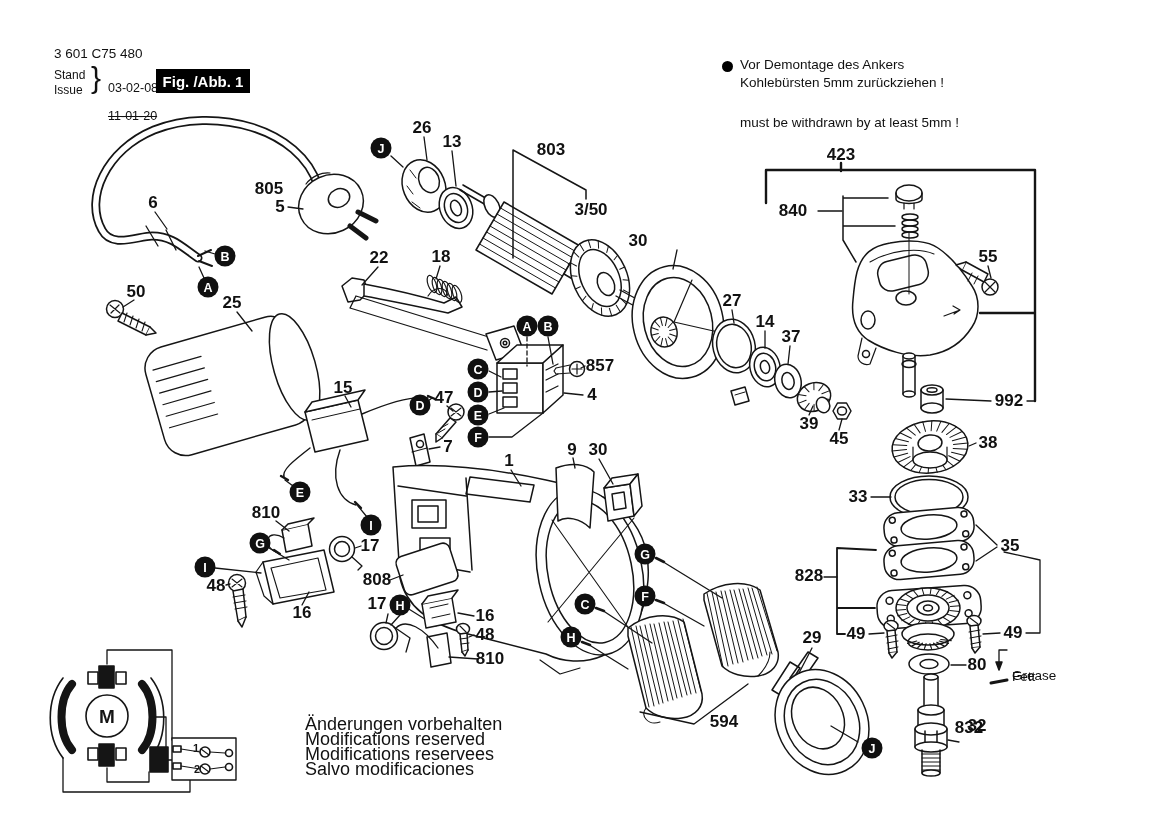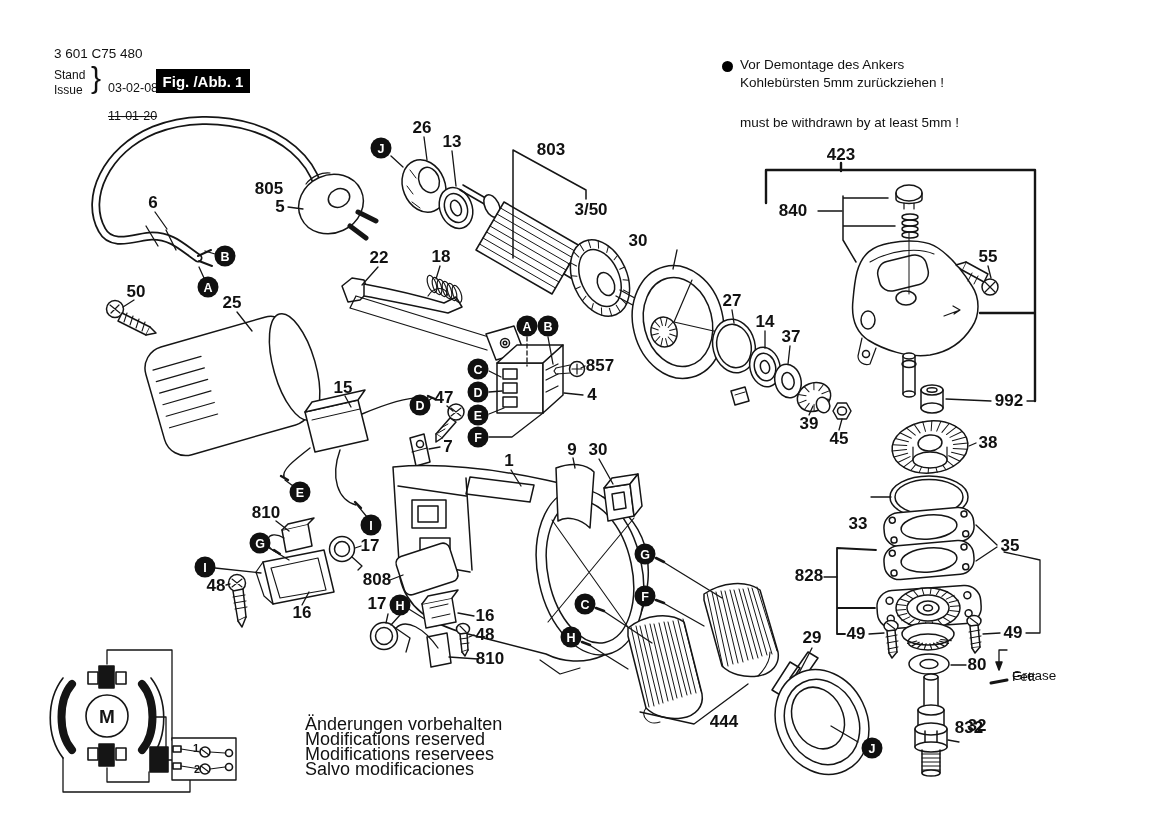--- a/index.html
+++ b/index.html
@@ -595,30 +595,30 @@
       <div class="part-label" style="left: 732px; top: 301px;">27</div>
       <div class="part-label" style="left: 765px; top: 322px;">14</div>
       <div class="part-label" style="left: 791px; top: 337px;">37</div>
       <div class="part-label" style="left: 809px; top: 424px;">39</div>
       <div class="part-label" style="left: 839px; top: 439px;">45</div>
       <div class="part-label" style="left: 841px; top: 155px;">423</div>
       <div class="part-label" style="left: 793px; top: 211px;">840</div>
       <div class="part-label" style="left: 988px; top: 257px;">55</div>
       <div class="part-label" style="left: 1009px; top: 401px;">992</div>
       <div class="part-label" style="left: 988px; top: 443px;">38</div>
-      <div class="part-label" style="left: 858px; top: 524px;">33</div>
+      <div class="part-label" style="left: 858px; top: 497px;">33</div>
       <div class="part-label" style="left: 1010px; top: 546px;">35</div>
       <div class="part-label" style="left: 809px; top: 576px;">828</div>
       <div class="part-label" style="left: 856px; top: 634px;">49</div>
       <div class="part-label" style="left: 1013px; top: 633px;">49</div>
       <div class="part-label" style="left: 977px; top: 665px;">80</div>
       <div class="part-label" style="left: 969px; top: 728px;">832</div>
       <div class="part-label" style="left: 977px; top: 726px;">32</div>
       <div class="part-label" style="left: 812px; top: 638px;">29</div>
-      <div class="part-label" style="left: 724px; top: 722px;">444</div>
+      <div class="part-label" style="left: 724px; top: 722px;">594</div>
       <div class="part-label" style="left: 266px; top: 513px;">810</div>
       <div class="part-label" style="left: 370px; top: 546px;">17</div>
       <div class="part-label" style="left: 216px; top: 586px;">48</div>
       <div class="part-label" style="left: 302px; top: 613px;">16</div>
       <div class="part-label" style="left: 377px; top: 580px;">808</div>
       <div class="part-label" style="left: 377px; top: 604px;">17</div>
       <div class="part-label" style="left: 485px; top: 616px;">16</div>
       <div class="part-label" style="left: 485px; top: 635px;">48</div>
       <div class="part-label" style="left: 490px; top: 659px;">810</div>
       <div class="callout" style="left: 381px; top: 148px;">J</div>

